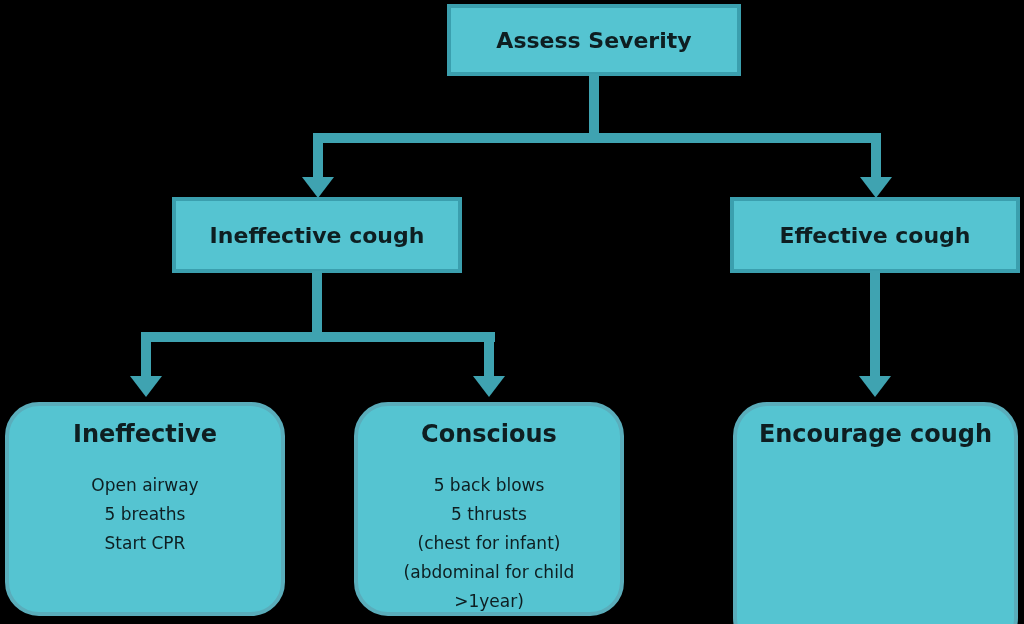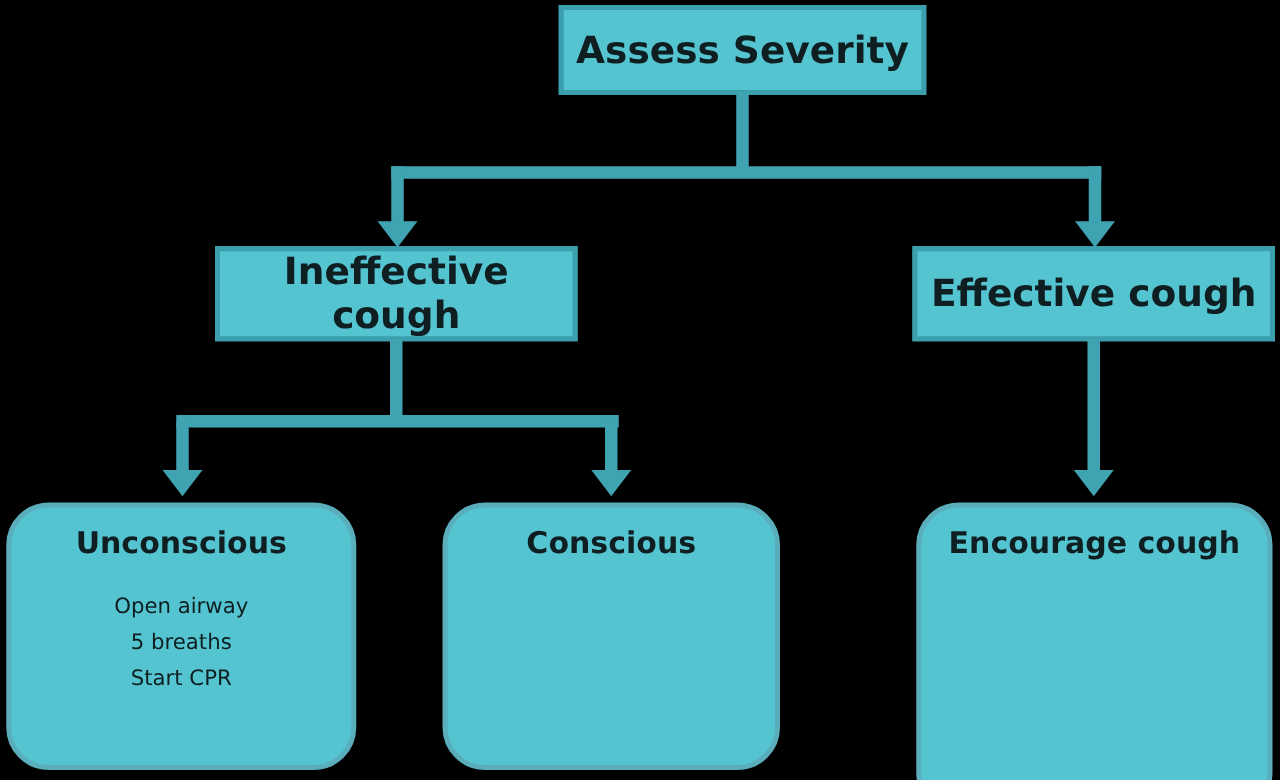--- a/index.html
+++ b/index.html
@@ -21,21 +21,21 @@
   }
   .node{
     position:absolute;
     background:var(--fill);
     border:4px solid var(--rect-border);
     box-sizing:border-box;
     text-align:center;
   }
   .node-rect{
     display:flex;align-items:center;justify-content:center;
-    font-weight:bold;font-size:30px;
+    font-weight:bold;font-size:22px;
   }
   .node-round{
     border-radius:34px;
     border-color:var(--round-border);
     padding-top:13px;
   }
   .node-title{
     font-weight:bold;font-size:24px;line-height:30px;
     margin-bottom:22px;
   }
@@ -108,27 +108,32 @@
   <div class="line" id="c-mid-h"></div>
   <div class="line" id="c-uncon-drop"></div>
   <div class="arrow" id="a-uncon-drop"></div>
   <div class="line" id="c-con-drop"></div>
   <div class="arrow" id="a-con-drop"></div>
 
   <div class="line" id="c-eff-v"></div>
   <div class="arrow" id="a-eff-drop"></div>
 
   <div class="node node-round" id="node-unconscious">
-    <div class="node-title">Unconscious</div>
+    <div class="node-title">Ineffective</div>
     <div class="node-body">Open airway
 5 breaths
 Start CPR</div>
   </div>
 
   <div class="node node-round" id="node-conscious">
     <div class="node-title">Conscious</div>
+    <div class="node-body">5 back blows
+5 thrusts
+(chest for infant)
+(abdominal for child
+&gt;1year)</div>
   </div>
 
   <div class="node node-round" id="node-encourage">
     <div class="node-title">Encourage cough</div>
   </div>
 
 </div>
 
 </body></html>

